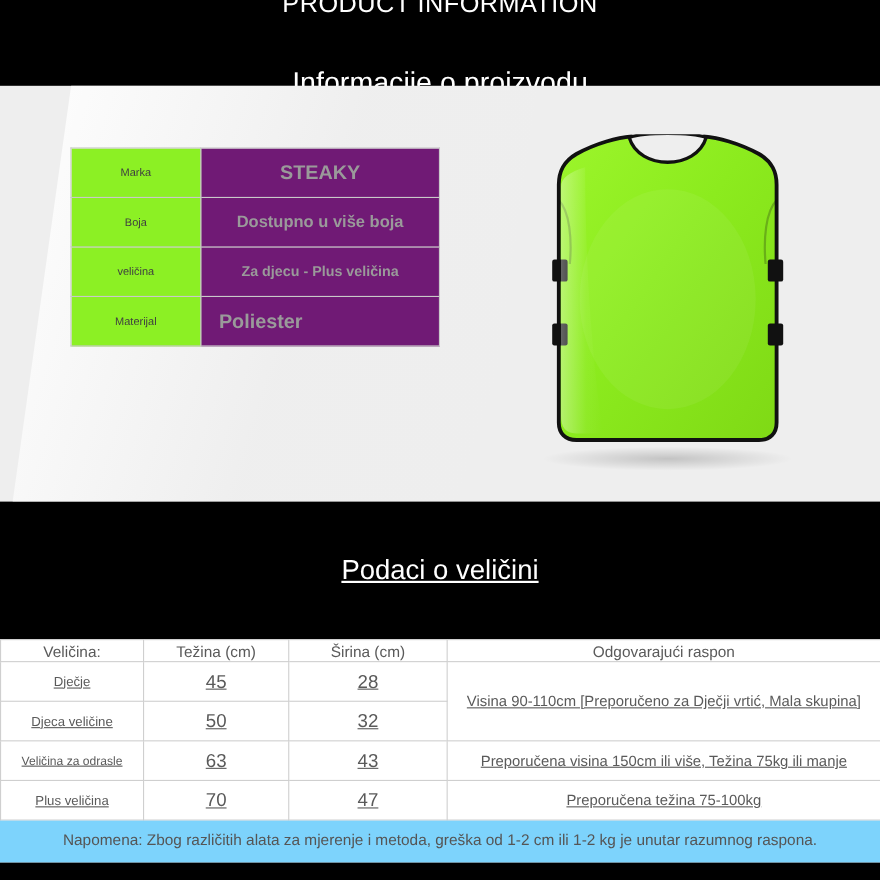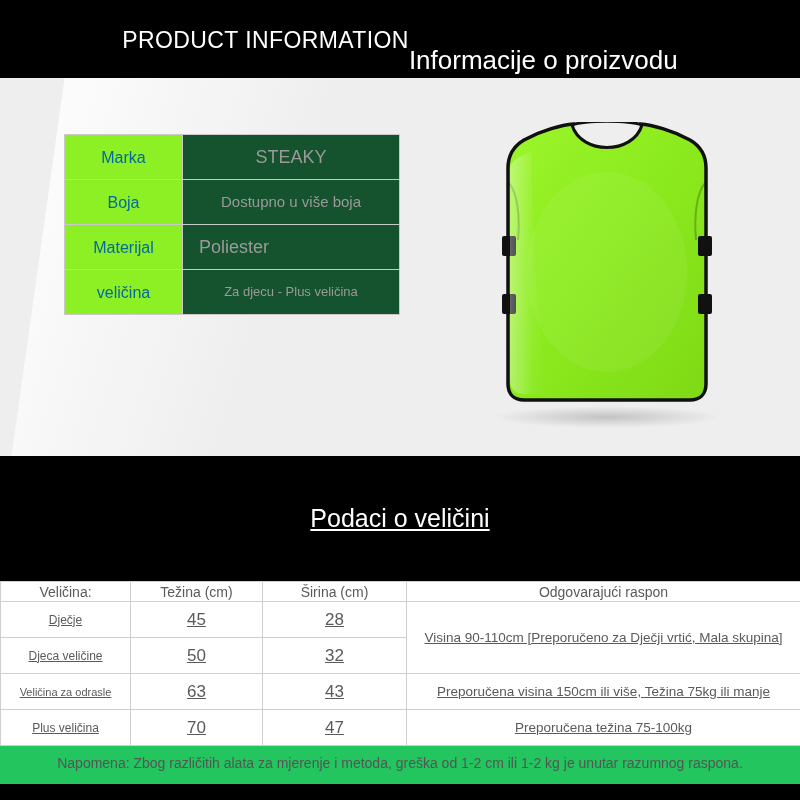--- a/index.html
+++ b/index.html
@@ -15,21 +15,21 @@
     width: 800px; height: 800px;
     background: #000;
   }
 
   
   .header {
     height: 78px;
     background: #000;
     color: #ffffff;
     display: flex;
-    flex-direction: row;
+    flex-direction: column;
     align-items: center;
     justify-content: center;
     padding-top: 2px;
   }
   .header .line1 {
     font-size: 23px;
     letter-spacing: 0.4px;
     line-height: 30px;
     font-weight: 400;
   }
@@ -64,32 +64,33 @@
     background: transparent;
   }
   .spec-table tr { height: 45px; }
   .spec-table td {
     border: 1px solid #c9c9c9;
     vertical-align: middle;
   }
   .spec-table td.k {
     width: 118px;
     background: #8cf024;
-    color: #0369a1;
-    text-align: center;
-    font-size: 16px;
+    color: #404040;
+    text-align: center;
+    font-size: 10px;
     line-height: 15px;
     padding: 2px 4px;
   }
   .spec-table td.v {
-    background: #14532d;
+    background: #701a75;
     color: #9a9a9a;
     text-align: center;
     padding: 2px 8px;
     line-height: 18px;
+    font-weight: bold;
   }
   .v.big { font-size: 18px; color: #7d7d7d; }
   .v.med { font-size: 15px; }
   .v.sm  { font-size: 13px; }
   .v.xs  { font-size: 11.5px; }
   .k.sm  { font-size: 11px; }
   .k.xs  { font-size: 10px; }
 
   
   .vest-wrap {
@@ -138,21 +139,21 @@
   .col1 { width: 130px; }
   .col2 { width: 132px; }
   .col3 { width: 144px; }
   .col4 { width: 394px; }
   .cell-size { font-size: 12px; }
   .cell-size.small { font-size: 11px; }
   .cell-num { font-size: 17px; }
   .cell-range { font-size: 13.5px; line-height: 19px; padding: 2px 10px; }
 
   .note {
-    background: #22c55e;
+    background: #7dd3fc;
     color: #555;
     font-size: 14px;
     line-height: 22px;
     text-align: center;
     padding: 6px 20px 10px 20px;
   }
 </style>
 </head>
 <body>
 
@@ -170,26 +171,26 @@
       <tbody>
         <tr>
           <td class="k">Marka</td>
           <td class="v big">STEAKY</td>
         </tr>
         <tr>
           <td class="k">Boja</td>
           <td class="v med">Dostupno u više boja</td>
         </tr>
         <tr>
+          <td class="k sm">veličina</td>
+          <td class="v sm">Za djecu - Plus veličina</td>
+        </tr>
+        <tr>
           <td class="k xs">Materijal</td>
           <td class="v big" style="text-align:left; padding-left:16px;">Poliester</td>
-        </tr>
-        <tr>
-          <td class="k sm">veličina</td>
-          <td class="v sm">Za djecu - Plus veličina</td>
         </tr>
       </tbody>
     </table>
 
     <div class="vest-wrap">
       <div class="vest-shadow"></div>
       <svg width="290" height="300" viewBox="0 0 290 300">
         <defs>
           <linearGradient id="vestGrad" x1="0" y1="0" x2="1" y2="1">
             <stop offset="0%" stop-color="#9cf52b"></stop>

